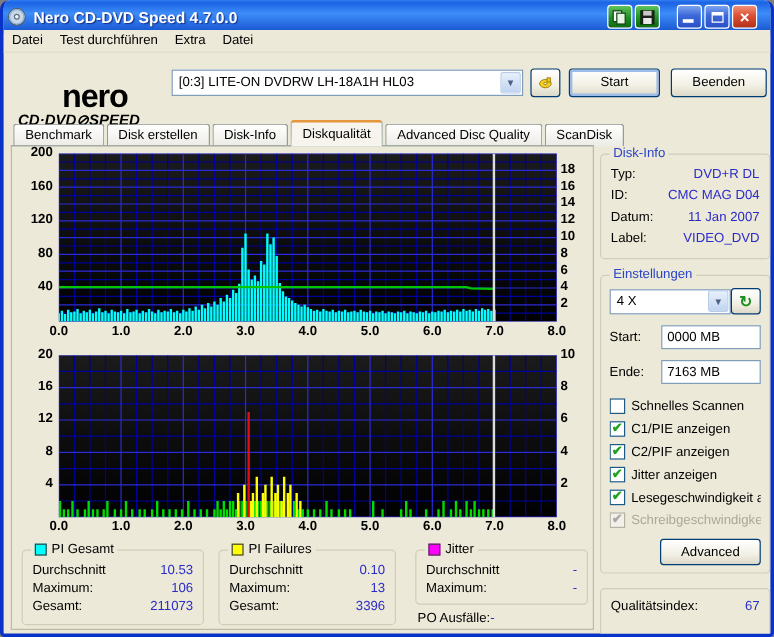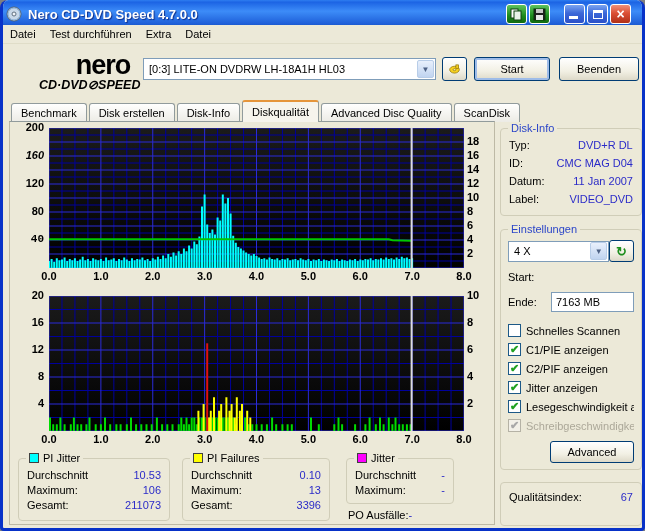--- a/index.html
+++ b/index.html
@@ -22,21 +22,21 @@
     font-size:14px;font-weight:bold;line-height:1;}
   .tb-gap{width:10px;}
   .glyph-min{position:absolute;left:4px;bottom:4px;width:9px;height:3px;background:#fff;}
   .glyph-max{width:10px;height:9px;border:1px solid #fff;border-top:3px solid #fff;}
   
   .menubar{position:absolute;left:0;top:25px;width:639px;height:19px;background:#ECE9D8;
     display:flex;align-items:center;font-size:11px;color:#000;border-bottom:1px solid #E0DDC8;}
   .menu-item{padding:2px 7px;}
   
   .toolbar{position:absolute;left:0;top:44px;width:639px;height:56px;}
-  .nero-logo{position:absolute;left:12px;top:8px;width:128px;color:#000;line-height:1;margin-left:24px;}
+  .nero-logo{position:absolute;left:12px;top:23px;width:128px;color:#000;line-height:1;}
   .nero-line1{font-size:27px;font-weight:bold;letter-spacing:-1px;text-align:center;}
   .nero-line2{font-size:12.5px;font-weight:bold;font-style:italic;letter-spacing:0px;white-space:nowrap;}
   .drive-combo{position:absolute;left:140px;top:14px;width:293px;height:22px;background:#fff;
     border:1px solid #7F9DB9;display:flex;align-items:center;font-size:11px;}
   .drive-text{flex:1;padding:0 5px;white-space:nowrap;overflow:hidden;}
   .combo-arrow-btn{width:17px;height:18px;margin-right:1px;border:1px solid #B8CDE8;border-radius:2px;
     background:linear-gradient(180deg,#E8F0FC,#C0D4F0);display:flex;align-items:center;justify-content:center;
     font-size:8px;color:#4D6185;}
   .eject-btn{position:absolute;left:439px;top:13px;width:25px;height:24px;}
   .btn{border:1px solid #003C74;border-radius:3px;background:linear-gradient(180deg,#FFFFFF,#F2F0E4 60%,#DDD9C8);
@@ -176,24 +176,24 @@
     <div class="tab active">Diskqualität</div>
     <div class="tab">Advanced Disc Quality</div>
     <div class="tab">ScanDisk</div>
   </div>
 
   <div class="tabpage">
 
     <div class="chart-block" style="top:2px;height:164px;">
       <div class="ylab-l" style="height:140px;" id="ylabels-l-0">
           <span style="top: -7px;">200</span>
-          <span style="top: 21px; font-style: italic;">160</span>
+          <span style="top: 21px;">160</span>
           <span style="top: 49px;">120</span>
           <span style="top: 77px;">80</span>
-          <span style="top: 105px; font-family: Liberation Mono, monospace;">40</span>
+          <span style="top: 105px;">40</span>
         </div>
       <svg class="chart-plot" id="chart-svg-0" width="415" height="140">
           <defs>
             <linearGradient id="bg0" x1="0" y1="0" x2="0" y2="1">
               <stop offset="0" stop-color="#1B1B1B"></stop>
               <stop offset="1" stop-color="#000000"></stop>
             </linearGradient>
           </defs>
           <rect x="0" y="0" width="415" height="140" fill="url(#bg0)"></rect>
           <line x1="12.96875" y1="0" x2="12.96875" y2="140" stroke="#00009B" stroke-width="1"></line>
@@ -360,21 +360,21 @@
           <span style="left: 311.25px;">6.0</span>
           <span style="left: 363.125px;">7.0</span>
           <span style="left: 415px;">8.0</span>
         </div>
     </div>
 
     <div class="stats-row">
       <div class="groupbox stat">
         <div class="gb-title">
           <span class="legend" style="background: rgb(0, 255, 255);"></span>
-          <span>PI Jitter</span>
+          <span>PI Gesamt</span>
         </div>
         <div class="srow">
             <span>Durchschnitt</span>
             <span class="sval">10.53</span>
           </div>
         <div class="srow">
             <span>Maximum:</span>
             <span class="sval">106</span>
           </div>
         <div class="srow">
@@ -394,21 +394,21 @@
         <div class="srow">
             <span>Maximum:</span>
             <span class="sval">13</span>
           </div>
         <div class="srow">
             <span>Gesamt:</span>
             <span class="sval">3396</span>
           </div>
       </div>
       <div class="stat3col">
-        <div class="groupbox stat" style="width:108px;padding-bottom:4px;">
+        <div class="groupbox stat" style="width:144px;padding-bottom:4px;">
           <div class="gb-title">
             <span class="legend" style="background: rgb(255, 0, 255);"></span>
             <span>Jitter</span>
           </div>
           <div class="srow">
               <span>Durchschnitt</span>
               <span class="sval">-</span>
             </div>
           <div class="srow">
               <span>Maximum:</span>
@@ -449,20 +449,21 @@
       <div class="gb-title blue">Einstellungen</div>
       <div class="speed-row">
         <div class="speed-combo">
           <span class="drive-text">4 X</span>
           <span class="combo-arrow-btn">▼</span>
         </div>
         <button class="btn refresh-btn">↻</button>
       </div>
       <div class="field-row">
         <span class="flabel">Start:</span>
+        <input value="0000 MB" style="">
       </div>
       <div class="field-row">
         <span class="flabel">Ende:</span>
         <input value="7163 MB" style="">
       </div>
       <div class="cb-list" id="checkbox-list">
           <div class="cbrow">
             <span class="cbox"></span>
             <span class="cblabel">Schnelles Scannen</span>
           </div>

